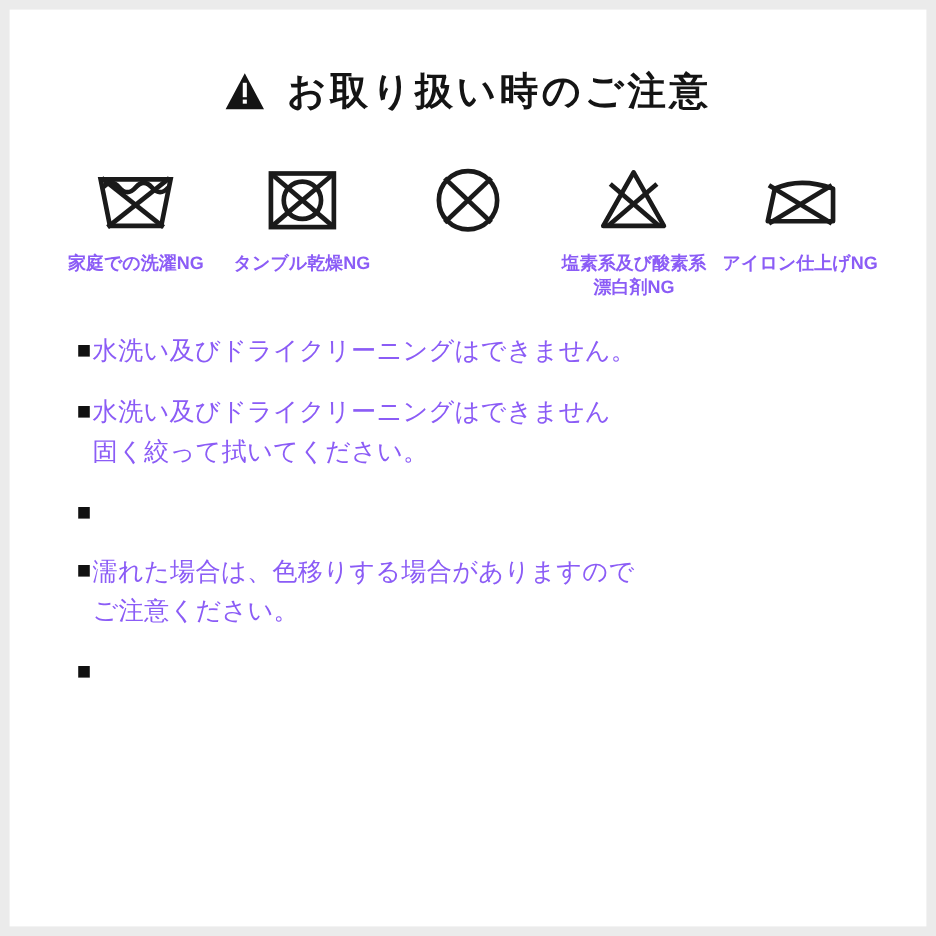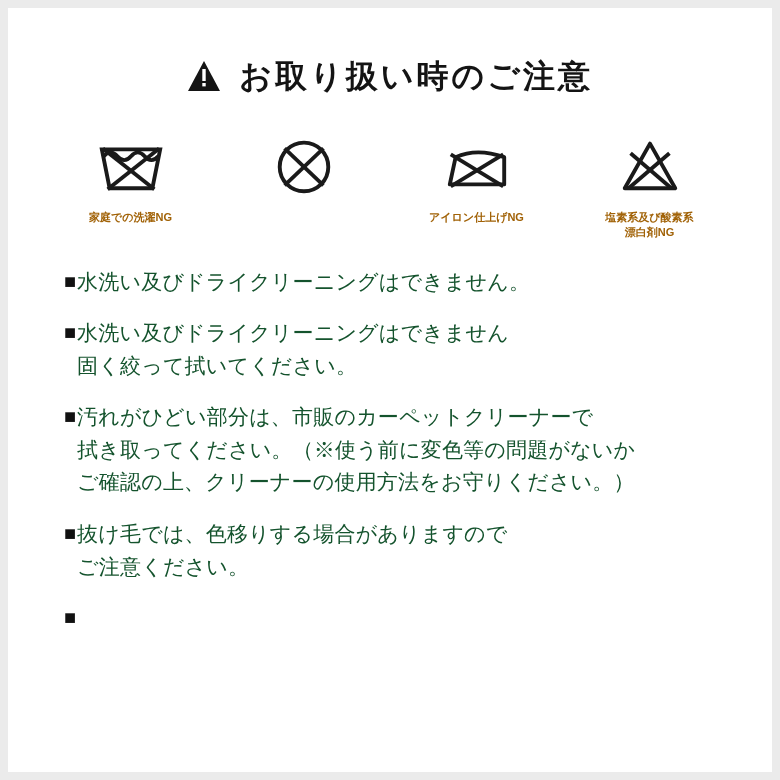--- a/index.html
+++ b/index.html
@@ -63,22 +63,22 @@
   }
   .symbol .glyph {
     width: 78px;
     height: 68px;
     display: flex;
     align-items: center;
     justify-content: center;
   }
   .symbol .caption {
     margin-top: 12px;
-    font-size: 11px;
-    color: #a16207;
+    font-size: 15px;
+    color: #8b5cf6;
     font-weight: 700;
     text-align: center;
     line-height: 1.35;
     letter-spacing: 0px;
     white-space: pre-line;
   }
 
   
   .notes {
     margin-top: 26px;
@@ -92,21 +92,21 @@
   .note .bullet {
     font-size: 20px;
     line-height: 1.5;
     color: #111;
     flex: none;
     margin-right: 1px;
   }
   .note .body {
     font-size: 21px;
     line-height: 1.55;
-    color: #14532d;
+    color: #8b5cf6;
     letter-spacing: 0.2px;
     white-space: pre-line;
   }
 </style>
 </head>
 <body>
 
 <div class="page">
 
   <div class="title-row">
@@ -127,79 +127,87 @@
         <svg viewBox="0 0 80 70" width="78" height="68" aria-hidden="true">
           <path d="M10 20 L70 20 L62 60 L18 60 Z" fill="none" stroke="#1a1a1a" stroke-width="4"></path>
           <path d="M12 27 q7 -8 14 0 q7 8 14 0 q7 -8 14 0 q7 8 14 0" fill="none" stroke="#1a1a1a" stroke-width="4"></path>
           <line x1="11" y1="19" x2="64" y2="61" stroke="#1a1a1a" stroke-width="4"></line>
           <line x1="69" y1="19" x2="16" y2="61" stroke="#1a1a1a" stroke-width="4"></line>
         </svg>
       </span>
       <span class="caption">家庭での洗濯NG</span>
     </div>
 
+    <div class="symbol">
+      <span class="glyph">
+        <svg viewBox="0 0 80 70" width="78" height="68" aria-hidden="true">
+          <rect x="13" y="15" width="54" height="46" fill="none" stroke="#1a1a1a" stroke-width="4"></rect>
+          <circle cx="40" cy="38" r="16" fill="none" stroke="#1a1a1a" stroke-width="4"></circle>
+          <line x1="13" y1="15" x2="67" y2="61" stroke="#1a1a1a" stroke-width="4"></line>
+          <line x1="67" y1="15" x2="13" y2="61" stroke="#1a1a1a" stroke-width="4"></line>
+        </svg>
+      </span>
+      <span class="caption">タンブル乾燥NG</span>
+    </div>
 
     <div class="symbol">
       <span class="glyph">
         <svg viewBox="0 0 80 70" width="78" height="68" aria-hidden="true">
           <circle cx="40" cy="38" r="25" fill="none" stroke="#1a1a1a" stroke-width="4"></circle>
           <line x1="20" y1="19" x2="60" y2="57" stroke="#1a1a1a" stroke-width="4"></line>
           <line x1="60" y1="19" x2="20" y2="57" stroke="#1a1a1a" stroke-width="4"></line>
         </svg>
       </span>
     </div>
 
     <div class="symbol">
       <span class="glyph">
         <svg viewBox="0 0 80 70" width="78" height="68" aria-hidden="true">
+          <polygon points="40,14 66,60 14,60" fill="none" stroke="#1a1a1a" stroke-width="4" stroke-linejoin="round"></polygon>
+          <line x1="20" y1="24" x2="62" y2="60" stroke="#1a1a1a" stroke-width="4"></line>
+          <line x1="60" y1="24" x2="18" y2="60" stroke="#1a1a1a" stroke-width="4"></line>
+        </svg>
+      </span>
+      <span class="caption">塩素系及び酸素系
+漂白剤NG</span>
+    </div>
+
+    <div class="symbol">
+      <span class="glyph">
+        <svg viewBox="0 0 80 70" width="78" height="68" aria-hidden="true">
           <path d="M12 56 L18 28 q22 -10 50 0 L68 56 Z" fill="none" stroke="#1a1a1a" stroke-width="4" stroke-linejoin="round"></path>
           <line x1="13" y1="25" x2="67" y2="58" stroke="#1a1a1a" stroke-width="4"></line>
           <line x1="67" y1="25" x2="13" y2="58" stroke="#1a1a1a" stroke-width="4"></line>
         </svg>
       </span>
       <span class="caption">アイロン仕上げNG</span>
     </div>
 
-    <div class="symbol">
-      <span class="glyph">
-        <svg viewBox="0 0 80 70" width="78" height="68" aria-hidden="true">
-          <polygon points="40,14 66,60 14,60" fill="none" stroke="#1a1a1a" stroke-width="4" stroke-linejoin="round"></polygon>
-          <line x1="20" y1="24" x2="62" y2="60" stroke="#1a1a1a" stroke-width="4"></line>
-          <line x1="60" y1="24" x2="18" y2="60" stroke="#1a1a1a" stroke-width="4"></line>
-        </svg>
-      </span>
-      <span class="caption">塩素系及び酸素系
-漂白剤NG</span>
-    </div>
-
   </div>
 
   <div class="notes">
 
     <div class="note">
       <span class="bullet">■</span>
       <span class="body">水洗い及びドライクリーニングはできません。</span>
     </div>
 
     <div class="note">
       <span class="bullet">■</span>
       <span class="body">水洗い及びドライクリーニングはできません
  固く絞って拭いてください。</span>
     </div>
 
     <div class="note">
       <span class="bullet">■</span>
-      <span class="body">汚れがひどい部分は、市販のカーペットクリーナーで
- 拭き取ってください。（※使う前に変色等の問題がないか
- ご確認の上、クリーナーの使用方法をお守りください。）</span>
-    </div>
-
-    <div class="note">
-      <span class="bullet">■</span>
-      <span class="body">抜け毛では、色移りする場合がありますので
+    </div>
+
+    <div class="note">
+      <span class="bullet">■</span>
+      <span class="body">濡れた場合は、色移りする場合がありますので
  ご注意ください。</span>
     </div>
 
     <div class="note">
       <span class="bullet">■</span>
     </div>
 
   </div>
 
 </div>

